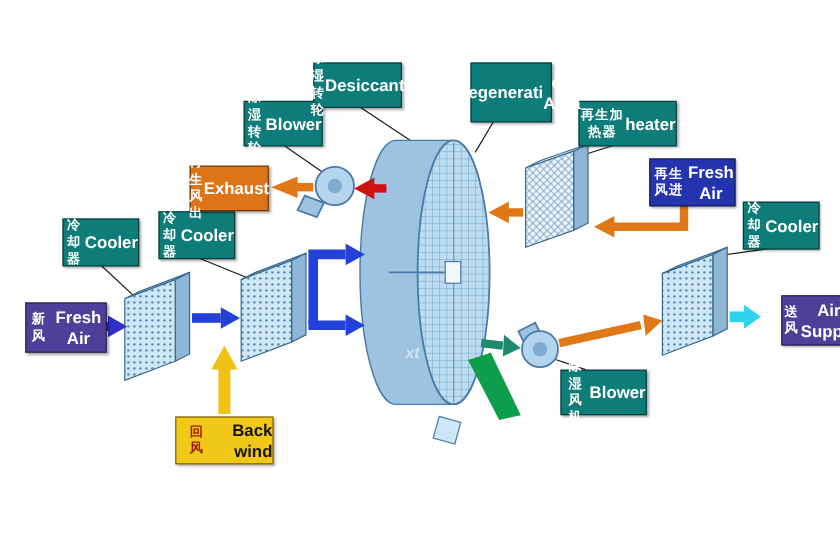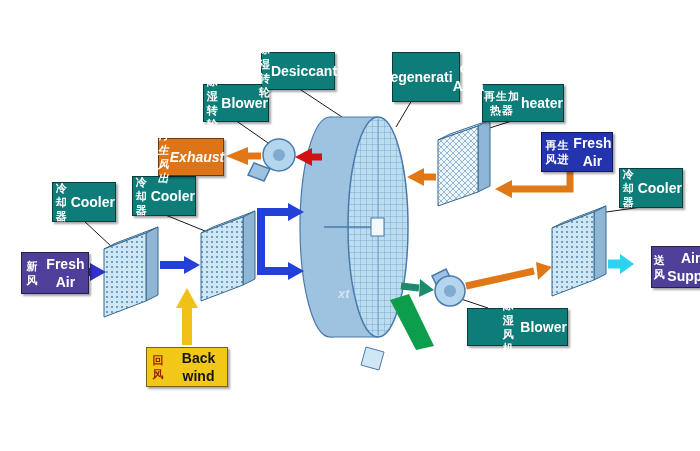--- a/index.html
+++ b/index.html
@@ -7,21 +7,21 @@
          font-family:"Liberation Sans",sans-serif;}
   svg.diagram{position:absolute;left:0;top:0;}
   .label{position:absolute;display:flex;flex-direction:row;align-items:center;justify-content:center;
          text-align:center;color:#fff;font-weight:bold;line-height:1.3;
          border:1px solid rgba(0,0,0,.5);box-shadow:1.5px 1.5px 2px rgba(0,0,0,.35);}
   .label .zh{font-size:11px;letter-spacing:1px;}
   .label .en{font-size:14px;letter-spacing:0;}
   .teal{background:#0e7c78;}
   .purple{background:#4f3f99;margin-left:17px;}
   .orangebg{background:#dd7418;}
-  .yellowbg{background:#f2c818;}
+  .yellowbg{background:#f2c818;text-align:right;}
   .yellowbg .zh{color:#9b1c00;}
   .yellowbg .en{color:#151515;}
   .bluebg{background:#2434ae;}
   .greenbg{background:#0d9e4d;}
   .watermark{position:absolute;left:338px;top:286px;color:rgba(255,255,255,.55);
              font-style:italic;font-size:13px;font-weight:bold;}
 </style>
 </head>
 <body>
 
@@ -175,21 +175,21 @@
   <div class="label yellowbg" style="left:146px;top:347px;width:80px;height:38px;">
     <span class="zh">回 风</span>
     <span class="en">Back wind</span>
   </div>
 
   <div class="label teal" style="left:203px;top:84px;width:64px;height:36px;">
     <span class="zh">除湿转轮</span>
     <span class="en">Blower</span>
   </div>
 
-  <div class="label orangebg" style="left:158px;top:138px;width:64px;height:36px;font-style:italic;">
+  <div class="label orangebg" style="left:158px;top:138px;width:64px;height:36px;">
     <span class="zh">再生风出</span>
     <span class="en">Exhaust</span>
   </div>
 
   <div class="label teal" style="left:261px;top:52px;width:72px;height:36px;">
     <span class="zh">除湿转轮</span>
     <span class="en">Desiccant</span>
   </div>
 
   <div class="label teal" style="left:482px;top:84px;width:80px;height:36px;">
@@ -211,21 +211,21 @@
   <div class="label teal" style="left:619px;top:168px;width:62px;height:38px;">
     <span class="zh">冷却器</span>
     <span class="en">Cooler</span>
   </div>
 
   <div class="label purple" style="left:634px;top:246px;width:62px;height:40px;">
     <span class="zh">送 风</span>
     <span class="en">Air Supply</span>
   </div>
 
-  <div class="label teal" style="left:467px;top:308px;width:70px;height:36px;padding-left:29px;">
+  <div class="label teal" style="left:467px;top:308px;width:70px;height:36px;">
     <span class="zh">除湿风机</span>
     <span class="en">Blower</span>
   </div>
 
 
   <div class="watermark">xt</div>
 
 </div>
 
 </body></html>

